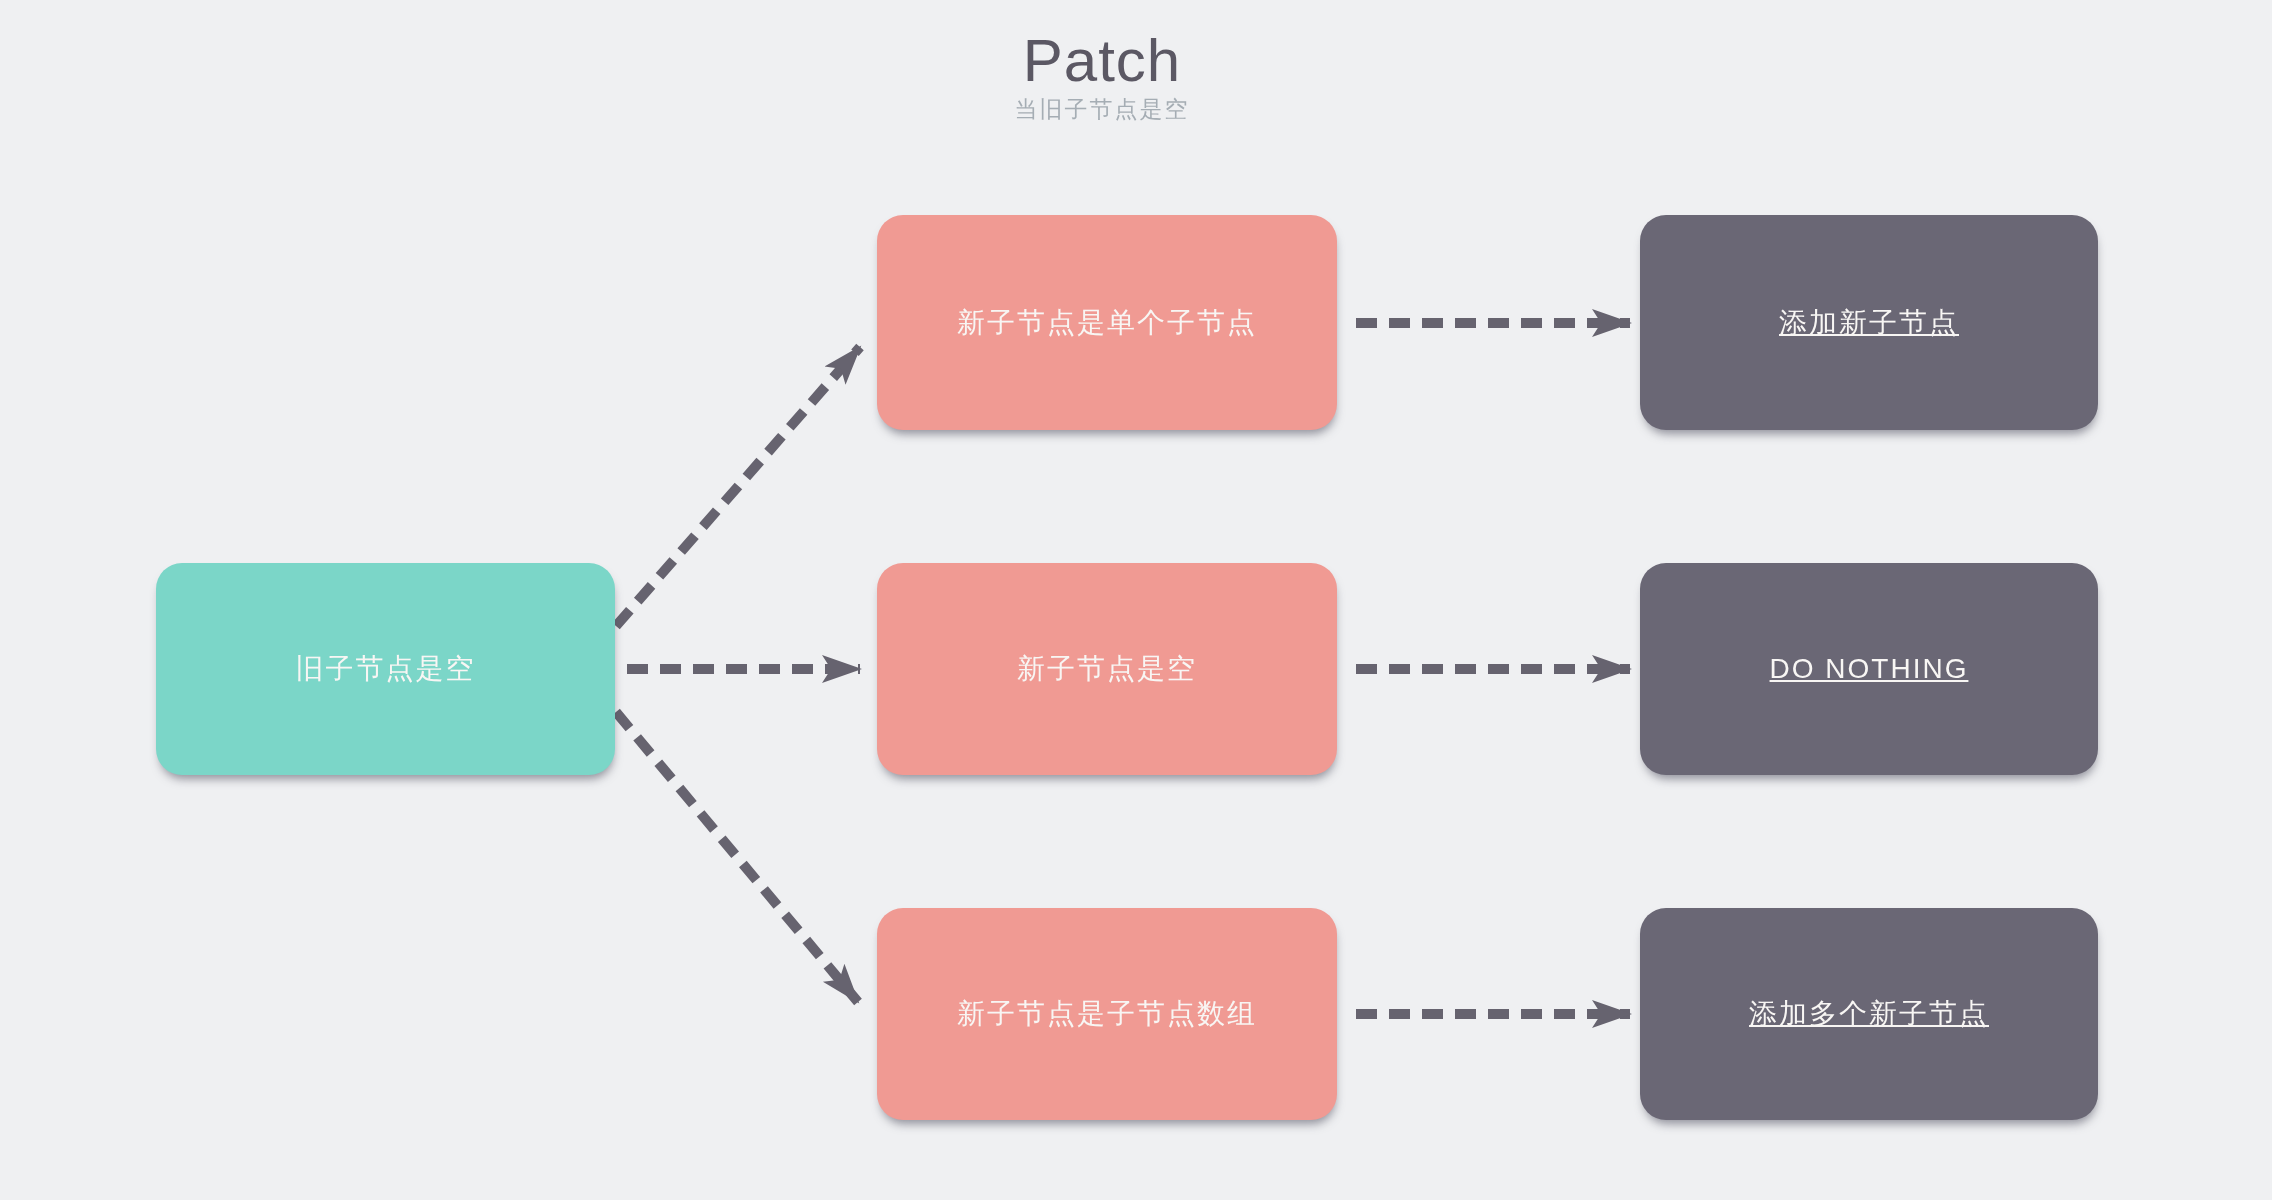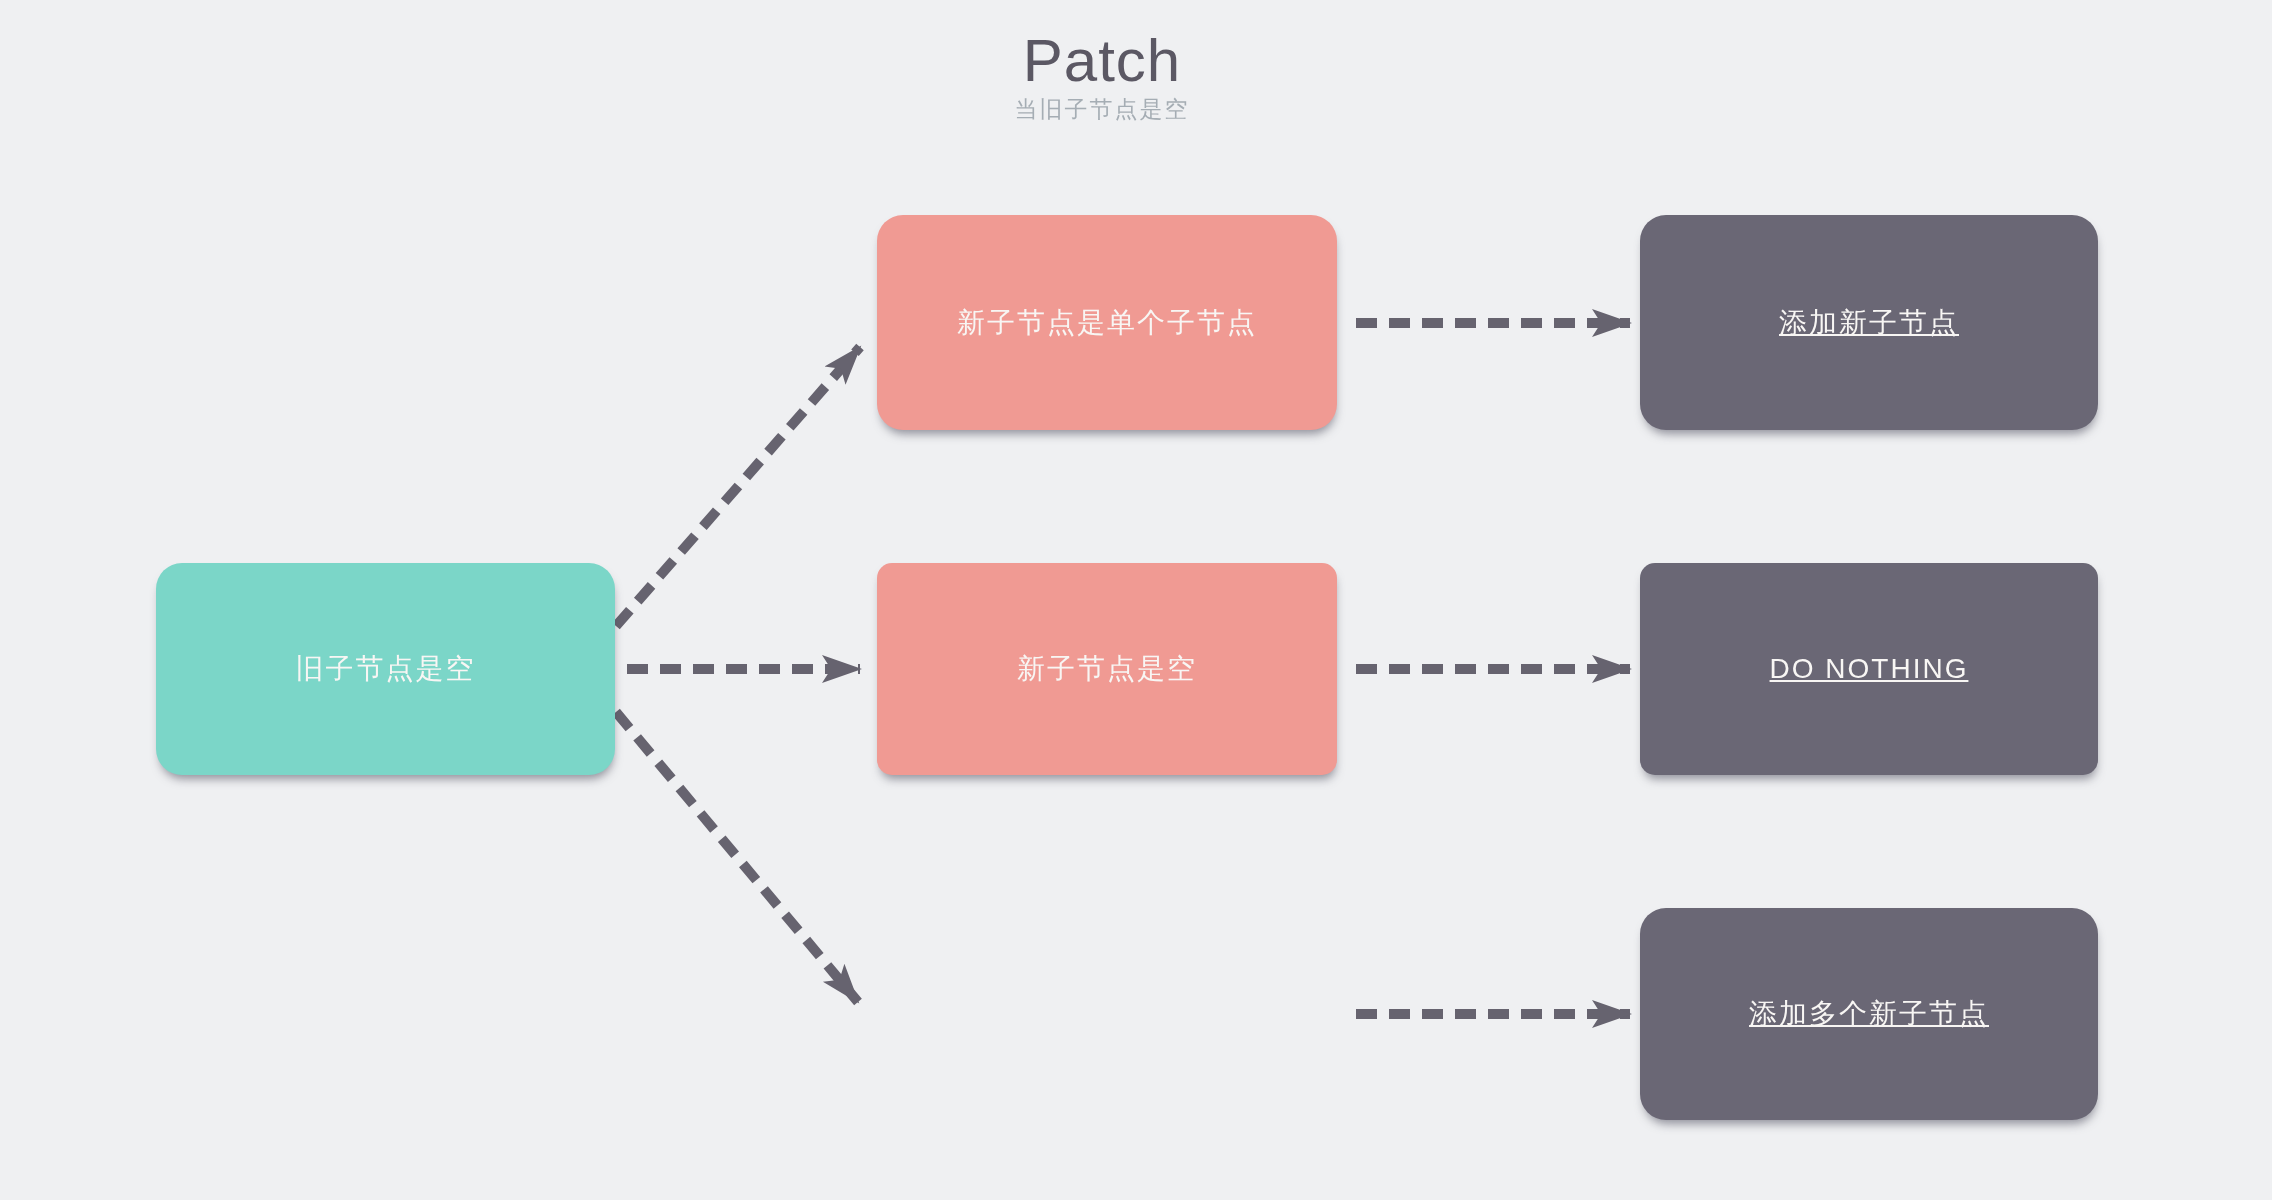--- a/index.html
+++ b/index.html
@@ -68,21 +68,21 @@
     font-size: 28px;
     font-weight: 300;
     letter-spacing: 2px;
     box-shadow: 1px 7px 10px -3px rgba(70, 70, 85, 0.55);
     padding: 0 20px;
   }
   .node-source { background: var(--source); left: 156px; top: 563px; width: 459px; height: 212px; }
   .node-condition { background: var(--condition); left: 877px; width: 460px; }
   .node-action { background: var(--action); left: 1640px; width: 458px; text-decoration: underline; }
   .row-0 { top: 215px; height: 215px; }
-  .row-1 { top: 563px; height: 212px; border-radius: 15px; }
+  .row-1 { top: 563px; height: 212px; }
   .row-2 { top: 908px; height: 212px; }
 </style>
 </head>
 <body>
 
 <div class="canvas">
 
   <div class="title-block">
     <div class="title">Patch</div>
     <div class="subtitle">当旧子节点是空</div>
@@ -105,20 +105,23 @@
   <div class="node node-source">
     <span>旧子节点是空</span>
   </div>
 
   <div class="node node-condition row-0">
     <span>新子节点是单个子节点</span>
   </div>
   <div class="node node-condition row-1">
     <span>新子节点是空</span>
   </div>
+  <div class="node node-condition row-2">
+    <span>新子节点是子节点数组</span>
+  </div>
 
   <div class="node node-action row-0">
     <span>添加新子节点</span>
   </div>
   <div class="node node-action row-1">
     <span>DO NOTHING</span>
   </div>
   <div class="node node-action row-2">
     <span>添加多个新子节点</span>
   </div>

